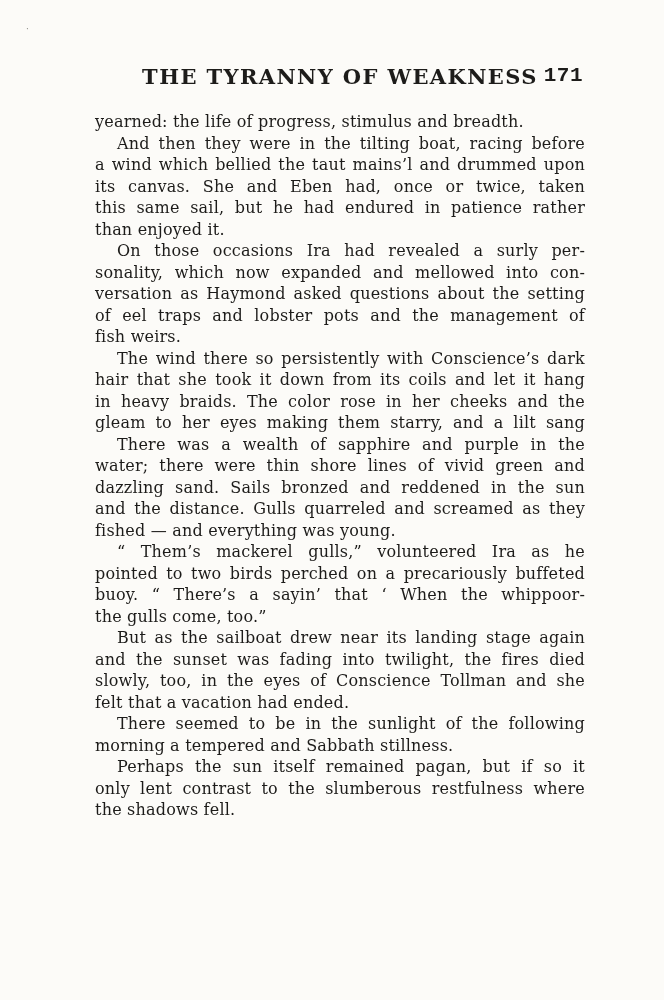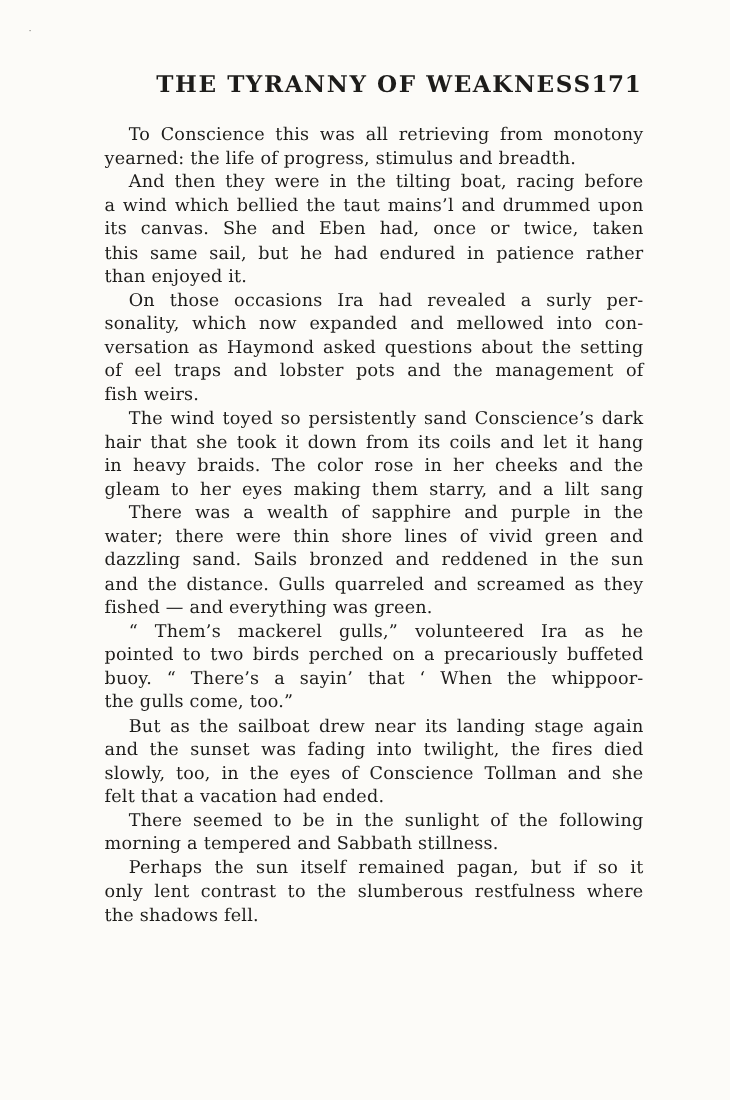--- a/index.html
+++ b/index.html
@@ -39,20 +39,21 @@
     letter-spacing: 1.4px;
     margin-bottom: 22px;
     text-align: center;
     white-space: nowrap;
   }
   .header .page-number {
     position: absolute;
     right: 2px;
     top: 0;
     letter-spacing: 0.5px;
+    font-family: Liberation Mono, monospace;
   }
   .text-block {
     font-size: 16px;
     line-height: 21.5px;
     letter-spacing: 0.2px;
   }
   .para { margin: 0; }
   .line {
     text-align: justify;
     text-align-last: justify;
@@ -69,49 +70,48 @@
 
 <div class="page">
   <div class="speck">·</div>
   <div class="content">
     <div class="header">
       <span>THE TYRANNY OF WEAKNESS</span>
       <span class="page-number">171</span>
     </div>
     <div class="text-block">
         <div class="para">
-          <div class="line first">To Conscience this was all retrieving from monotony</div>
           <div class="line last">yearned: the life of progress, stimulus and breadth.</div>
         </div>
         <div class="para">
           <div class="line first">And then they were in the tilting boat, racing before</div>
           <div class="line">a wind which bellied the taut mains’l and drummed upon</div>
           <div class="line">its canvas.  She and Eben had, once or twice, taken</div>
           <div class="line">this same sail, but he had endured in patience rather</div>
           <div class="line last">than enjoyed it.</div>
         </div>
         <div class="para">
           <div class="line first">On those occasions Ira had revealed a surly per-</div>
           <div class="line">sonality, which now expanded and mellowed into con-</div>
           <div class="line">versation as Haymond asked questions about the setting</div>
           <div class="line">of eel traps and lobster pots and the management of</div>
           <div class="line last">fish weirs.</div>
         </div>
         <div class="para">
-          <div class="line first">The wind toyed so persistently sand Conscience’s dark</div>
+          <div class="line first">The wind there so persistently with Conscience’s dark</div>
           <div class="line">hair that she took it down from its coils and let it hang</div>
           <div class="line">in heavy braids.  The color rose in her cheeks and the</div>
           <div class="line">gleam to her eyes making them starry, and a lilt sang</div>
         </div>
         <div class="para">
           <div class="line first">There was a wealth of sapphire and purple in the</div>
           <div class="line">water; there were thin shore lines of vivid green and</div>
           <div class="line">dazzling sand.  Sails bronzed and reddened in the sun</div>
           <div class="line">and the distance.  Gulls quarreled and screamed as they</div>
-          <div class="line last">fished — and everything was green.</div>
+          <div class="line last">fished — and everything was young.</div>
         </div>
         <div class="para">
           <div class="line first">“ Them’s mackerel gulls,” volunteered Ira as he</div>
           <div class="line">pointed to two birds perched on a precariously buffeted</div>
           <div class="line">buoy.  “ There’s a sayin’ that ‘ When the whippoor-</div>
           <div class="line last">the gulls come, too.”</div>
         </div>
         <div class="para">
           <div class="line first">But as the sailboat drew near its landing stage again</div>
           <div class="line">and the sunset was fading into twilight, the fires died</div>

